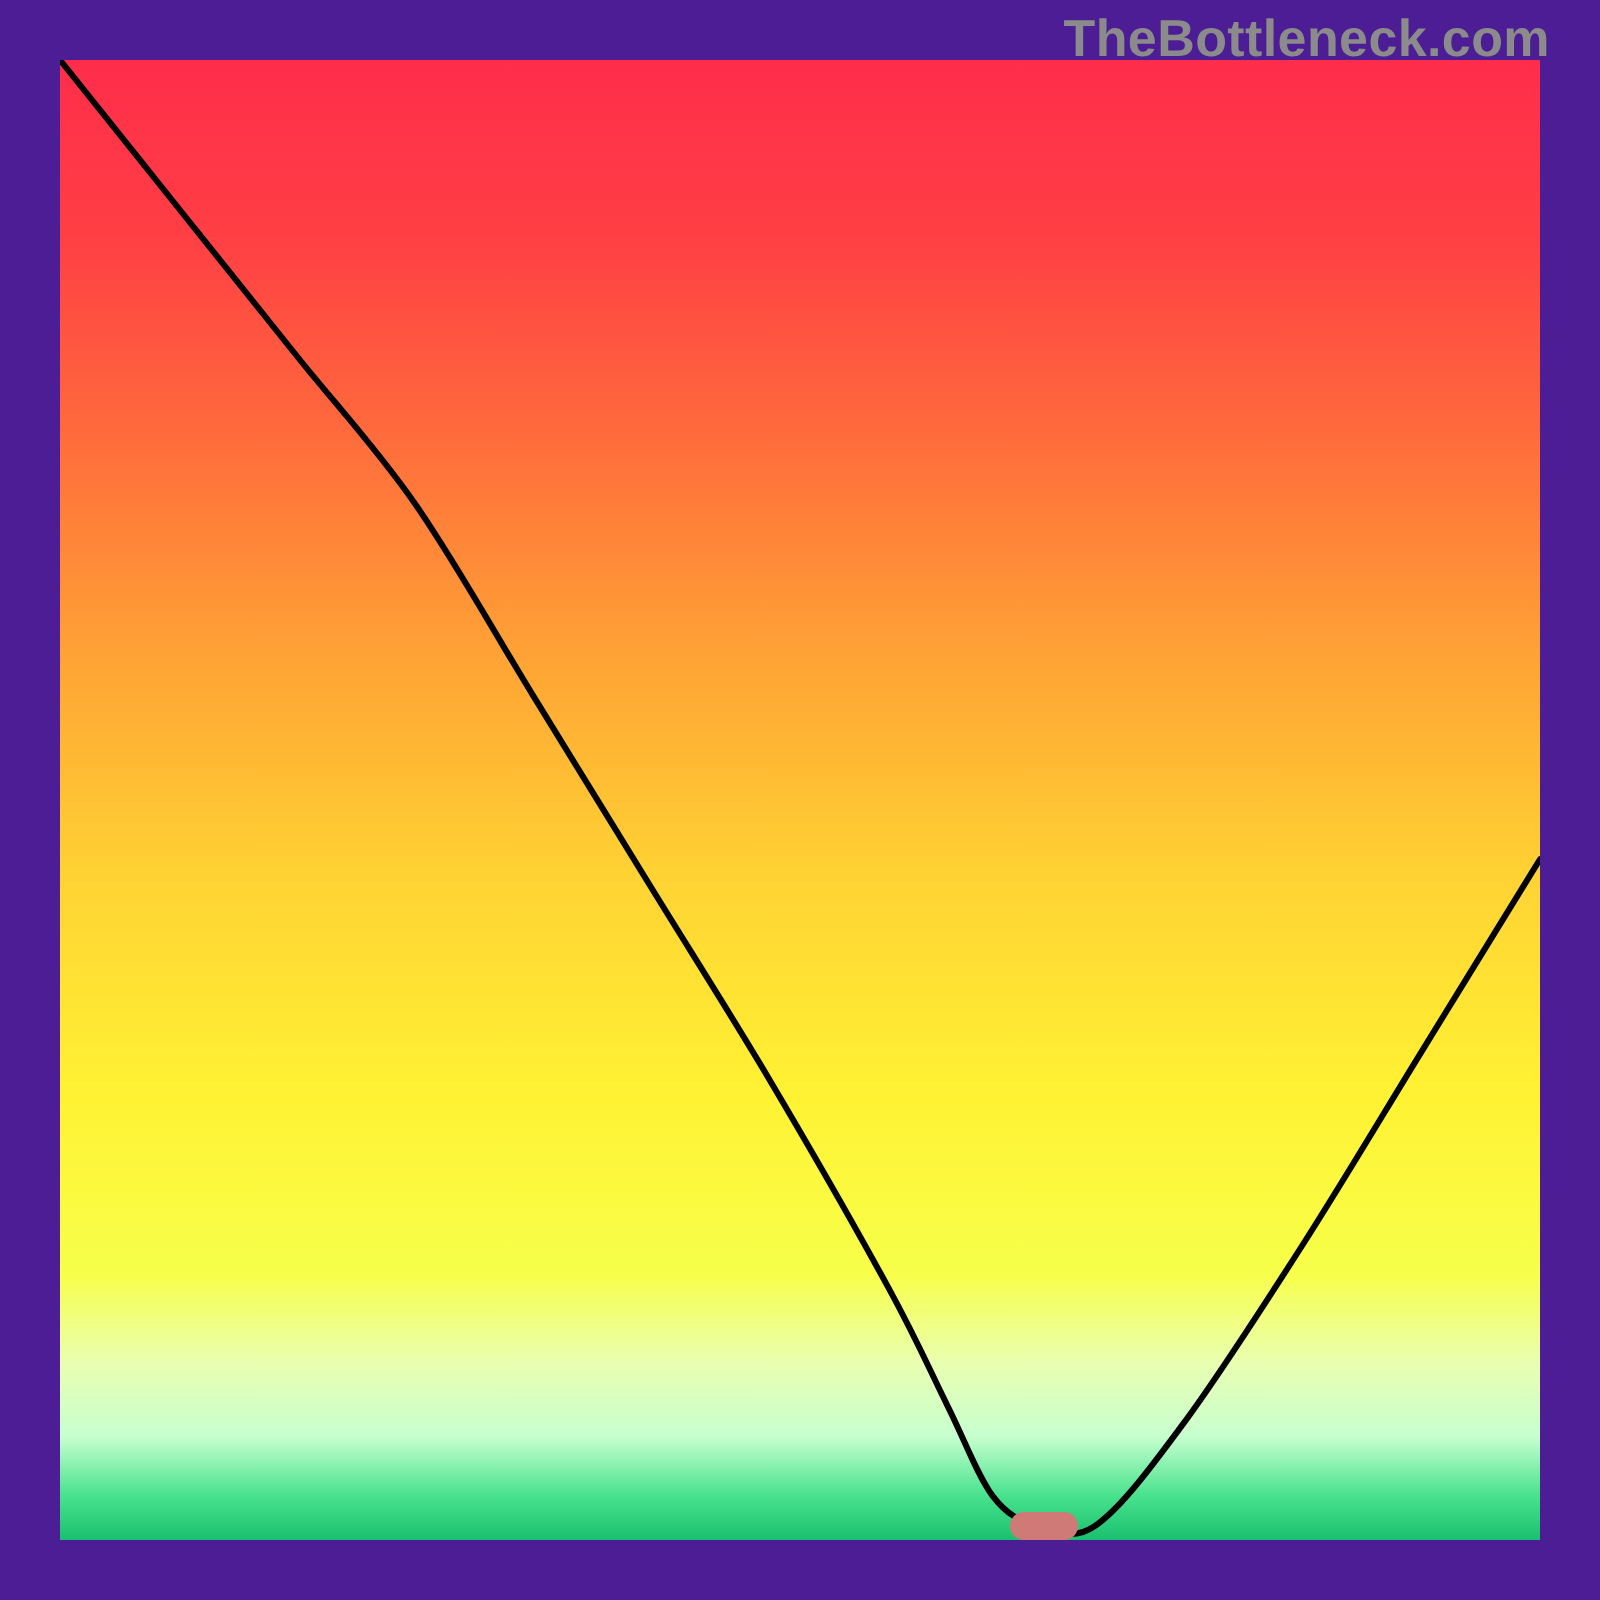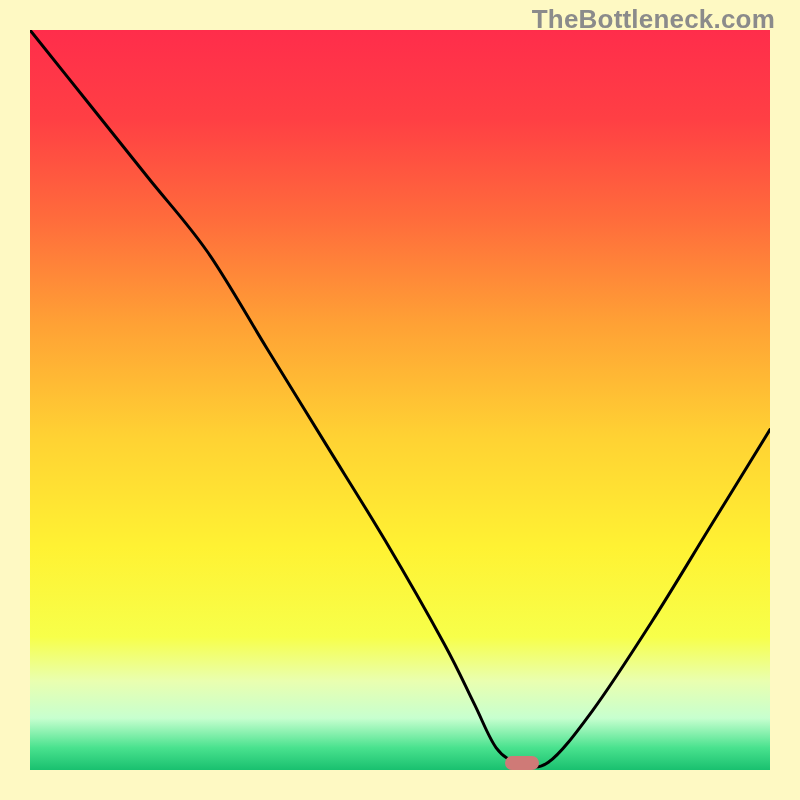--- a/index.html
+++ b/index.html
@@ -9,21 +9,21 @@
     height: 800px;
     background: #000;
     overflow: hidden;
   }
   .frame {
     position: absolute;
     left: 0;
     top: 0;
     width: 800px;
     height: 800px;
-    background: #fef9c3;
+    background: #4c1d95;
   }
   .watermark {
     position: absolute;
     top: 4px;
     right: 25px;
     font-family: Arial, Helvetica, sans-serif;
     font-size: 26px;
     font-weight: 600;
     color: #8b8b8b;
     letter-spacing: 0.2px;

